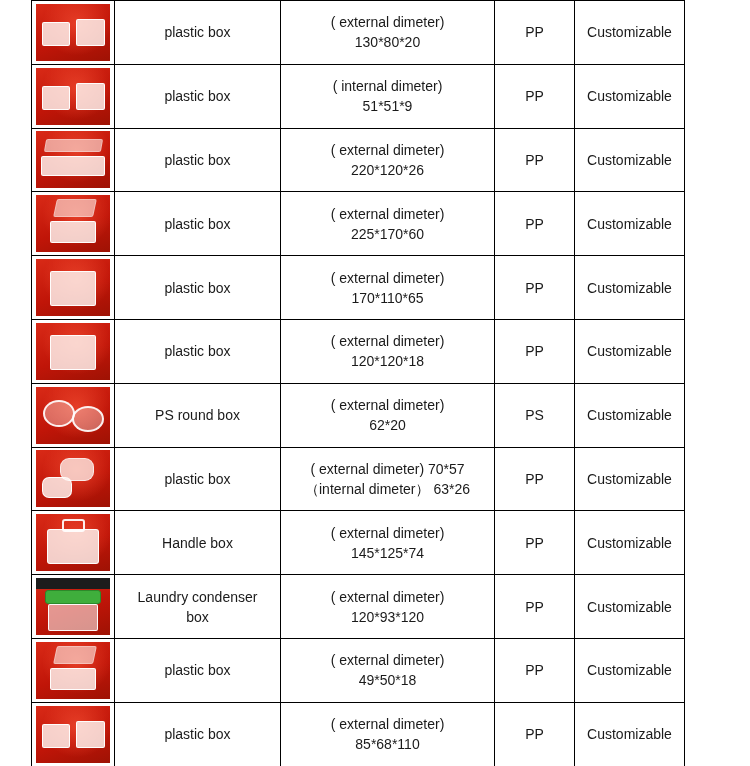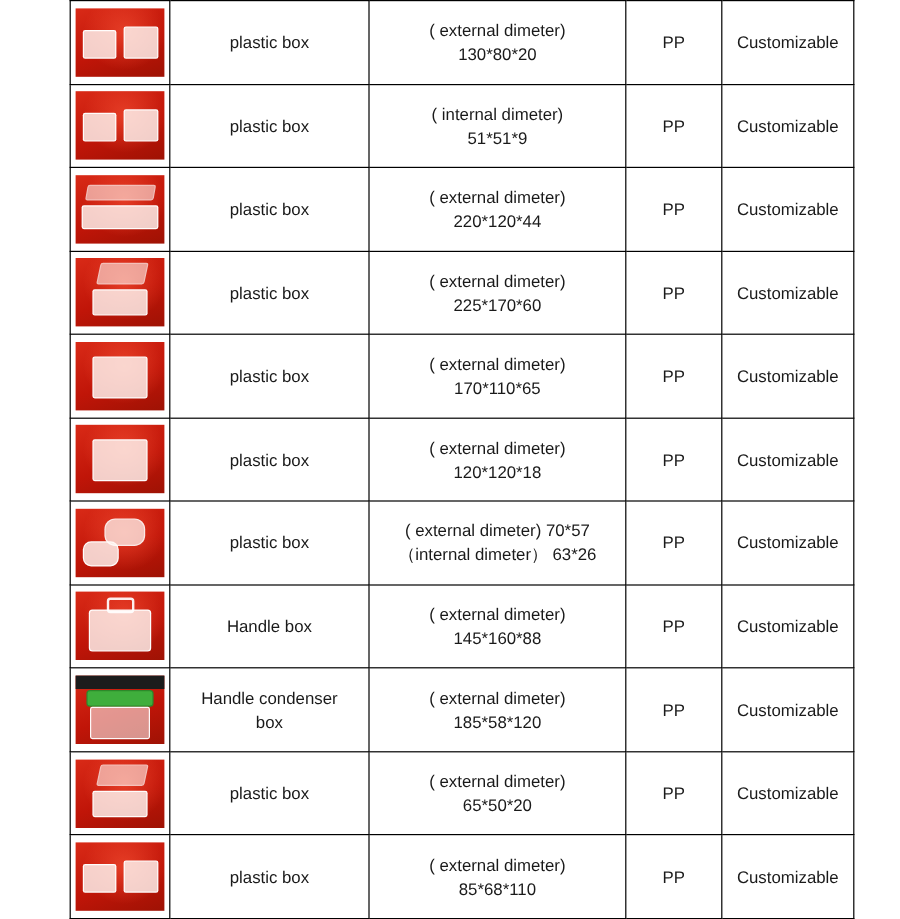--- a/index.html
+++ b/index.html
@@ -4,21 +4,21 @@
 <style>
   html,body{margin:0;padding:0;background:#ffffff;}
   body{
     width:750px;height:766px;
     font-family:"Liberation Sans","DejaVu Sans",sans-serif;
     color:#1a1a1a;
     overflow:hidden;
   }
   .page{position:relative;width:750px;height:766px;}
   table.product-table{
-    position:absolute;left:58px;top:0;
+    position:absolute;left:31px;top:0;
     width:653px;height:766px;
     border-collapse:collapse;
     table-layout:fixed;
   }
   .product-table td{
     border:1px solid #000;
     padding:0;
     text-align:center;
     vertical-align:middle;
     font-size:14px;
@@ -112,21 +112,21 @@
     <td class="mat-cell">PP</td>
     <td class="custom-cell">Customizable</td>
   </tr>
         <tr>
     <td class="img-cell">
       <div class="photo photo--wide"></div>
     </td>
     <td class="name-cell">plastic box</td>
     <td class="dim-cell">
             <div class="dim-line">( external dimeter)</div>
-            <div class="dim-line">220*120*44</div>
+            <div class="dim-line">220*120*26</div>
           </td>
     <td class="mat-cell">PP</td>
     <td class="custom-cell">Customizable</td>
   </tr>
         <tr>
     <td class="img-cell">
       <div class="photo photo--open"></div>
     </td>
     <td class="name-cell">plastic box</td>
     <td class="dim-cell">
@@ -151,20 +151,32 @@
         <tr>
     <td class="img-cell">
       <div class="photo photo--single"></div>
     </td>
     <td class="name-cell">plastic box</td>
     <td class="dim-cell">
             <div class="dim-line">( external dimeter)</div>
             <div class="dim-line">120*120*18</div>
           </td>
     <td class="mat-cell">PP</td>
+    <td class="custom-cell">Customizable</td>
+  </tr>
+        <tr>
+    <td class="img-cell">
+      <div class="photo photo--discs"></div>
+    </td>
+    <td class="name-cell">PS round box</td>
+    <td class="dim-cell">
+            <div class="dim-line">( external dimeter)</div>
+            <div class="dim-line">62*20</div>
+          </td>
+    <td class="mat-cell">PS</td>
     <td class="custom-cell">Customizable</td>
   </tr>
         <tr>
     <td class="img-cell">
       <div class="photo photo--rounds"></div>
     </td>
     <td class="name-cell">plastic box</td>
     <td class="dim-cell">
             <div class="dim-line">( external dimeter)  70*57</div>
             <div class="dim-line">（internal dimeter）  63*26</div>
@@ -172,45 +184,45 @@
     <td class="mat-cell">PP</td>
     <td class="custom-cell">Customizable</td>
   </tr>
         <tr>
     <td class="img-cell">
       <div class="photo photo--handle"></div>
     </td>
     <td class="name-cell">Handle box</td>
     <td class="dim-cell">
             <div class="dim-line">( external dimeter)</div>
-            <div class="dim-line">145*160*88</div>
+            <div class="dim-line">145*125*74</div>
           </td>
     <td class="mat-cell">PP</td>
     <td class="custom-cell">Customizable</td>
   </tr>
         <tr>
     <td class="img-cell">
       <div class="photo photo--laundry"></div>
     </td>
-    <td class="name-cell">Handle condenser box</td>
-    <td class="dim-cell">
-            <div class="dim-line">( external dimeter)</div>
-            <div class="dim-line">185*58*120</div>
+    <td class="name-cell">Laundry condenser box</td>
+    <td class="dim-cell">
+            <div class="dim-line">( external dimeter)</div>
+            <div class="dim-line">120*93*120</div>
           </td>
     <td class="mat-cell">PP</td>
     <td class="custom-cell">Customizable</td>
   </tr>
         <tr>
     <td class="img-cell">
       <div class="photo photo--open"></div>
     </td>
     <td class="name-cell">plastic box</td>
     <td class="dim-cell">
             <div class="dim-line">( external dimeter)</div>
-            <div class="dim-line">65*50*20</div>
+            <div class="dim-line">49*50*18</div>
           </td>
     <td class="mat-cell">PP</td>
     <td class="custom-cell">Customizable</td>
   </tr>
         <tr>
     <td class="img-cell">
       <div class="photo photo--pair"></div>
     </td>
     <td class="name-cell">plastic box</td>
     <td class="dim-cell">

